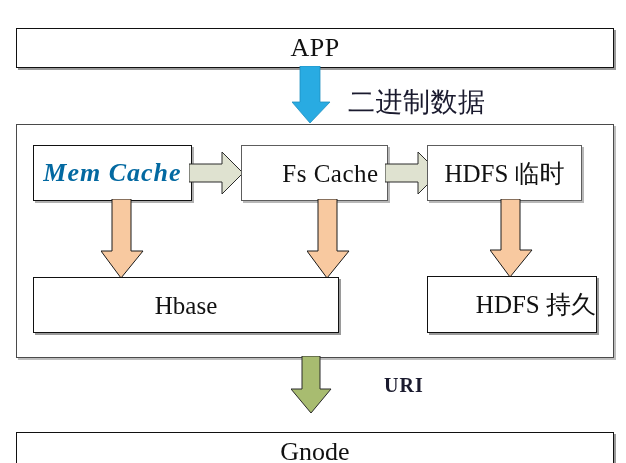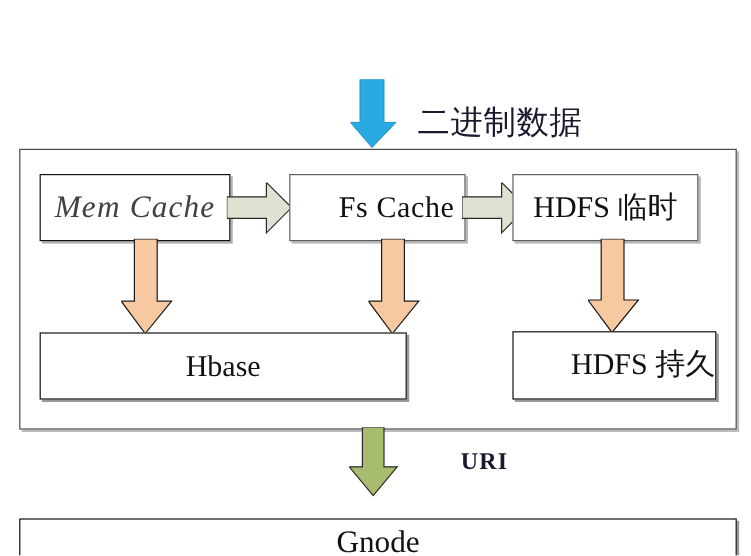--- a/index.html
+++ b/index.html
@@ -55,22 +55,23 @@
   
   #mem-cache-box {
     left: 33px; top: 145px;
     width: 159px; height: 56px;
     border: 1.5px solid #111111;
     box-shadow: 2px 2px 0 0 #b0b0b0;
   }
   #mem-cache-box .box-label {
     font-size: 26px;
     font-style: italic;
-    color: #404040;
+    color: #0369a1;
     letter-spacing: 1px;
+    font-weight: bold;
   }
 
   #fs-cache-box {
     left: 241px; top: 145px;
     width: 147px; height: 56px;
     border: 1.5px solid #5d5d5d;
     box-shadow: 2px 2px 0 0 #b8b8b8;
     padding-left: 32px;
   }
   #fs-cache-box .box-label { font-size: 25px; letter-spacing: 0.5px; }
@@ -136,20 +137,23 @@
     font-size: 20px;
     letter-spacing: 1px;
     font-weight: bold;
   }
 </style>
 </head>
 <body>
 
 <div id="canvas">
 
+  <div class="box" id="app-box">
+    <span class="box-label">APP</span>
+  </div>
 
   <div class="arrow" id="arrow-app-to-storage">
     <svg width="40" height="58" viewBox="0 0 40 58" xmlns="http://www.w3.org/2000/svg">
       <polygon points="8,0 28,0 28,36 38,36 18,57 0,36 8,36" fill="#29ABE2" stroke="#1f8fc0" stroke-width="0.8"></polygon>
     </svg>
   </div>
   <div class="floating-label" id="binary-data-label">二进制数据</div>
 
   <div id="storage-container"></div>
 

